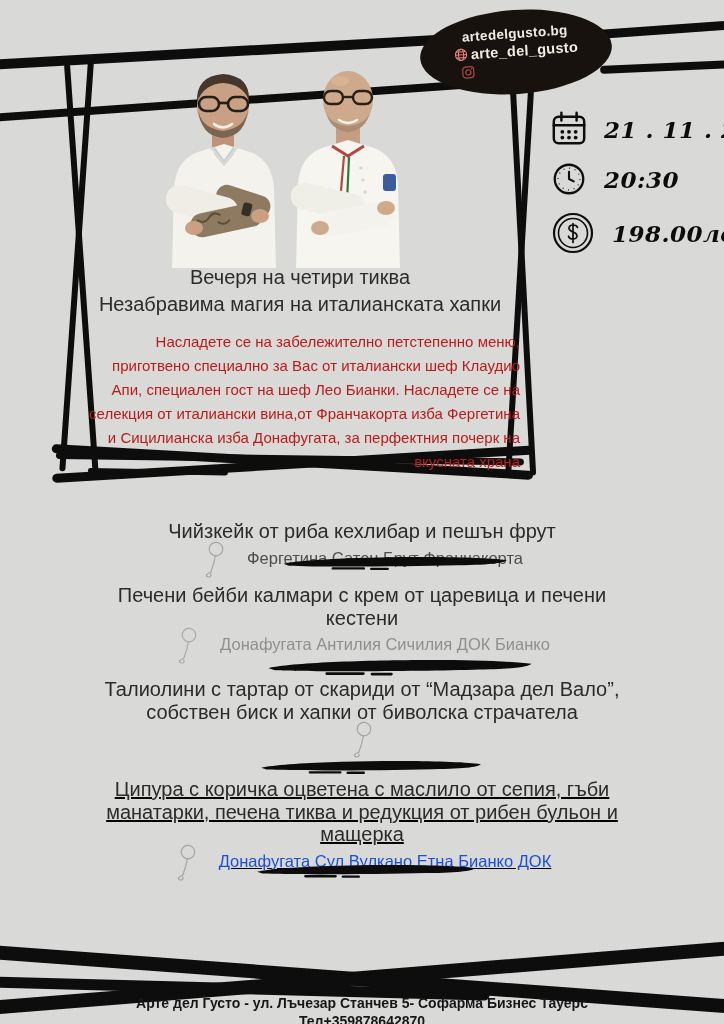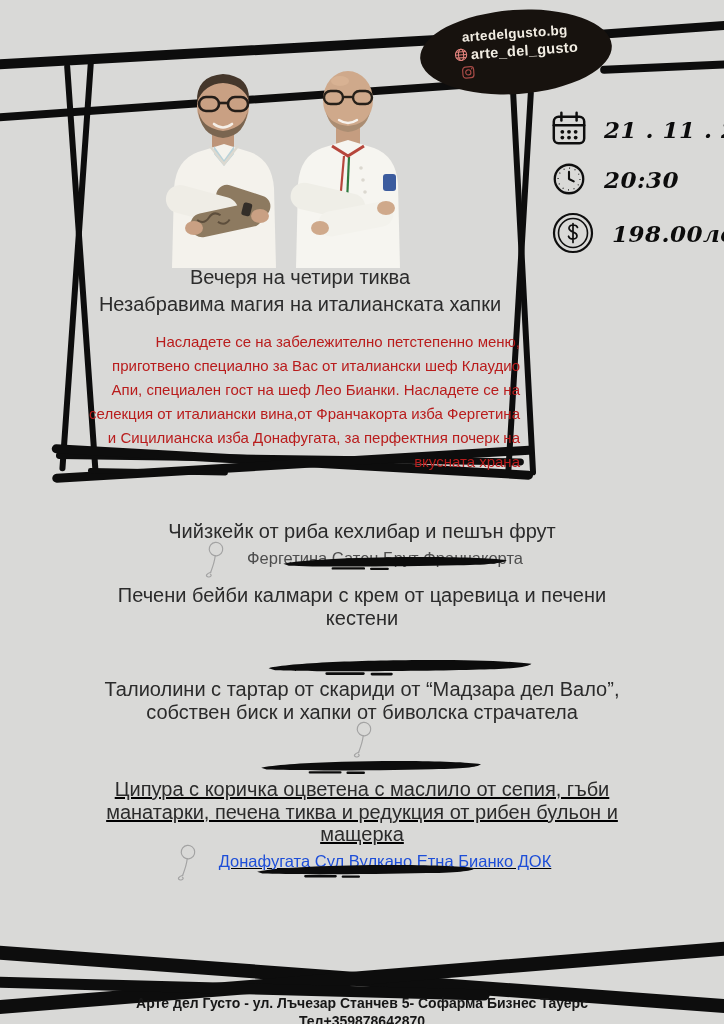--- a/index.html
+++ b/index.html
@@ -196,20 +196,30 @@
   </div>
   <div class="divider" style="top:552px;left:276px;width:238px;">
     <svg viewBox="0 0 260 18">
         <path d="M8,11 C40,3 210,1 252,7 C250,9.5 238,12 198,12.5 C140,14 42,14.5 14,13 Z" fill="#0c0c0c"></path>
         <path d="M62,16 H96 M104,16.5 H122" stroke="#0c0c0c" stroke-width="2.6" stroke-linecap="round"></path>
       </svg>
   </div>
 
   <div class="course" style="top:584px;">
     <div class="dish">Печени бейби калмари с крем от царевица и печени кестени</div>
+    <div class="wine-row">
+      <svg class="glass" viewBox="0 0 30 46">
+        <g fill="none" stroke="#a9a9a9" stroke-width="1.3" stroke-linecap="round">
+          <circle cx="18" cy="10" r="7.5"></circle>
+            <path d="M16.5,17 C15,24 12,30 9.5,35"></path>
+          <path d="M9.5,35 C5,36 3,38 5.5,39.5 C8,41 11,39 9,37"></path>
+        </g>
+      </svg>
+      <span class="wine wine-1">Донафугата Антилия Сичилия ДОК Бианко</span>
+    </div>
   </div>
   <div class="divider" style="top:656px;left:260px;width:280px;">
     <svg viewBox="0 0 260 18">
         <path d="M8,11 C40,3 210,1 252,7 C250,9.5 238,12 198,12.5 C140,14 42,14.5 14,13 Z" fill="#0c0c0c"></path>
         <path d="M62,16 H96 M104,16.5 H122" stroke="#0c0c0c" stroke-width="2.6" stroke-linecap="round"></path>
       </svg>
   </div>
 
   <div class="course" style="top:678px;">
     <div class="dish">Талиолини с тартар от скариди от “Мадзара дел Вало”, собствен биск и хапки от биволска страчатела</div>

